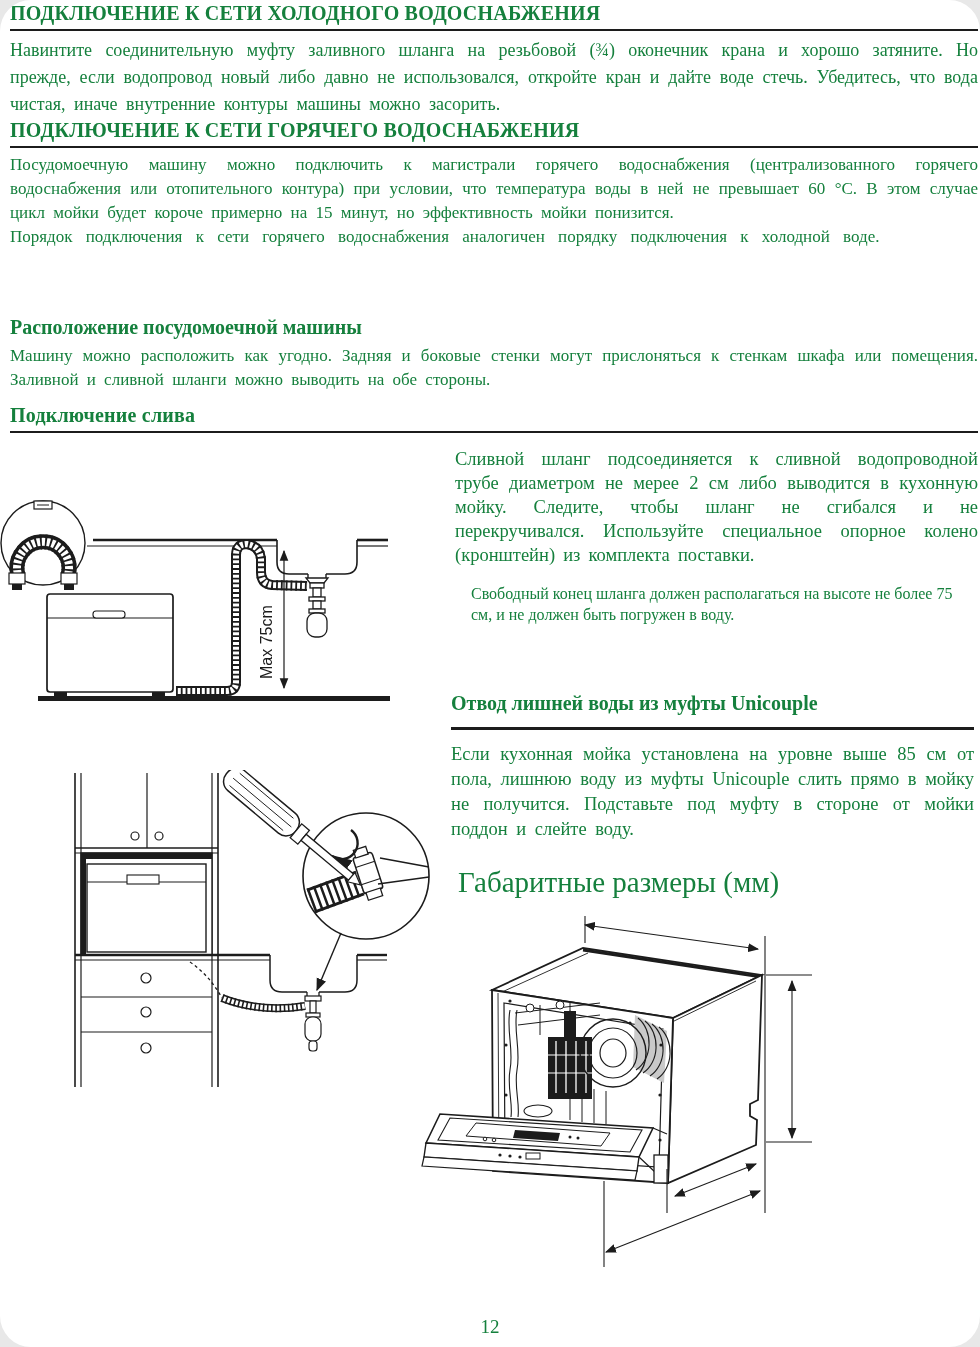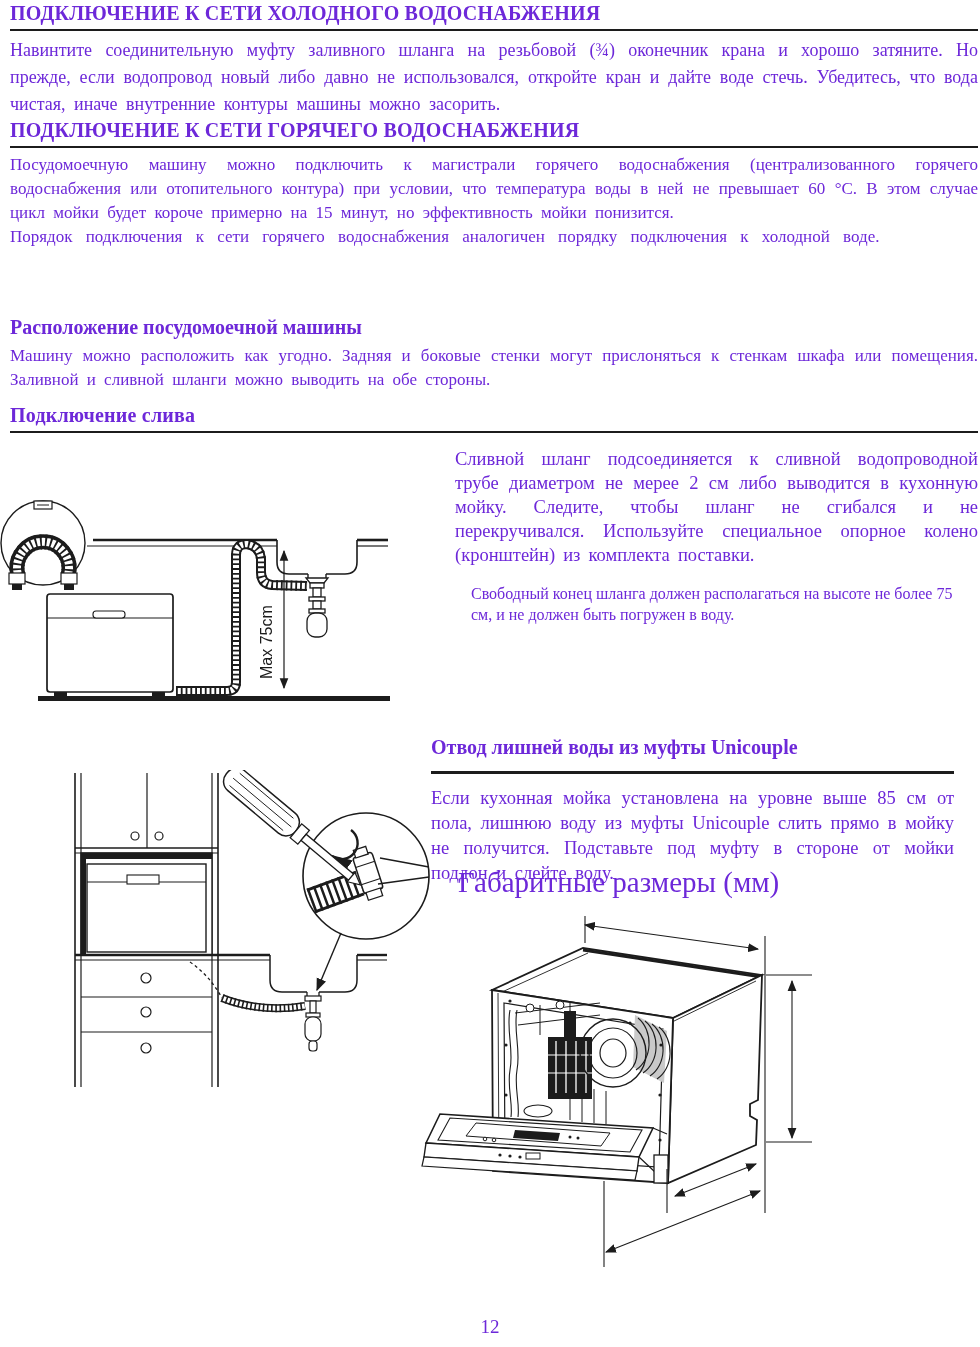--- a/index.html
+++ b/index.html
@@ -1,23 +1,24 @@
 <!DOCTYPE html>
 <html><head>
 <meta charset="utf-8">
 <style>
   html,body{margin:0;padding:0;background:#e8e8e8;}
   .sheet{
     position:relative;
     width:980px;height:1347px;
     margin:0 auto;
     background:#ffffff;
-    color:#6d28d9;
+    color:#15803d;
     font-family:"Liberation Serif","DejaVu Serif",serif;
     overflow:hidden;
+    border-radius:31px;
   }
   .abs{position:absolute;}
   h2.rule{
     font-size:20px;font-weight:bold;letter-spacing:.2px;
     margin:0;padding:0 0 4px 0;
     border-bottom:2px solid #1c1c1c;
   }
   h2.plain{font-size:20px;font-weight:bold;margin:0;padding:0;}
   h2.thickrule{
     font-size:20px;font-weight:bold;margin:0;padding:0 0 12px 0;
@@ -132,21 +133,21 @@
     </g>
 
     <rect x="38" y="201" width="352" height="5" fill="#1c1c1c"></rect>
 
     <g>
       <line x1="284" y1="56" x2="284" y2="193" class="ln" stroke-width="1.2" marker-start="url(#ah1)" marker-end="url(#ah1)"></line>
       <text transform="translate(272,184) rotate(-90)" font-family="Liberation Sans, DejaVu Sans, sans-serif" font-size="16" fill="#1c1c1c">Max 75cm</text>
     </g>
   </svg>
 
-  <div class="abs" style="left:431px;top:692px;width:523px;margin-top:44px;">
+  <div class="abs" style="left:451px;top:692px;width:523px;">
     <h2 class="thickrule">Отвод лишней воды из муфты Unicouple</h2>
     <p class="main" style="margin:12px 0 0 0;font-size:18.5px;line-height:25px;text-align:justify;word-spacing:4px;">Если кухонная мойка установлена на уровне выше 85 см от пола, лишнюю воду из муфты Unicouple слить прямо в мойку не получится. Подставьте под муфту в стороне от мойки поддон и слейте воду.</p>
   </div>
 
   <div class="abs dims-title" style="left:455px;top:866px;width:523px;">Габаритные размеры (мм)</div>
 
   <svg class="abs" style="left:60px;top:770px;" width="400" height="330" viewBox="0 0 400 330">
     <defs>
       <marker id="ah2" viewBox="0 0 10 8" refX="9" refY="4" markerWidth="9" markerHeight="8" orient="auto-start-reverse">
         <path d="M0,0 L10,4 L0,8 z" fill="#1c1c1c"></path>

